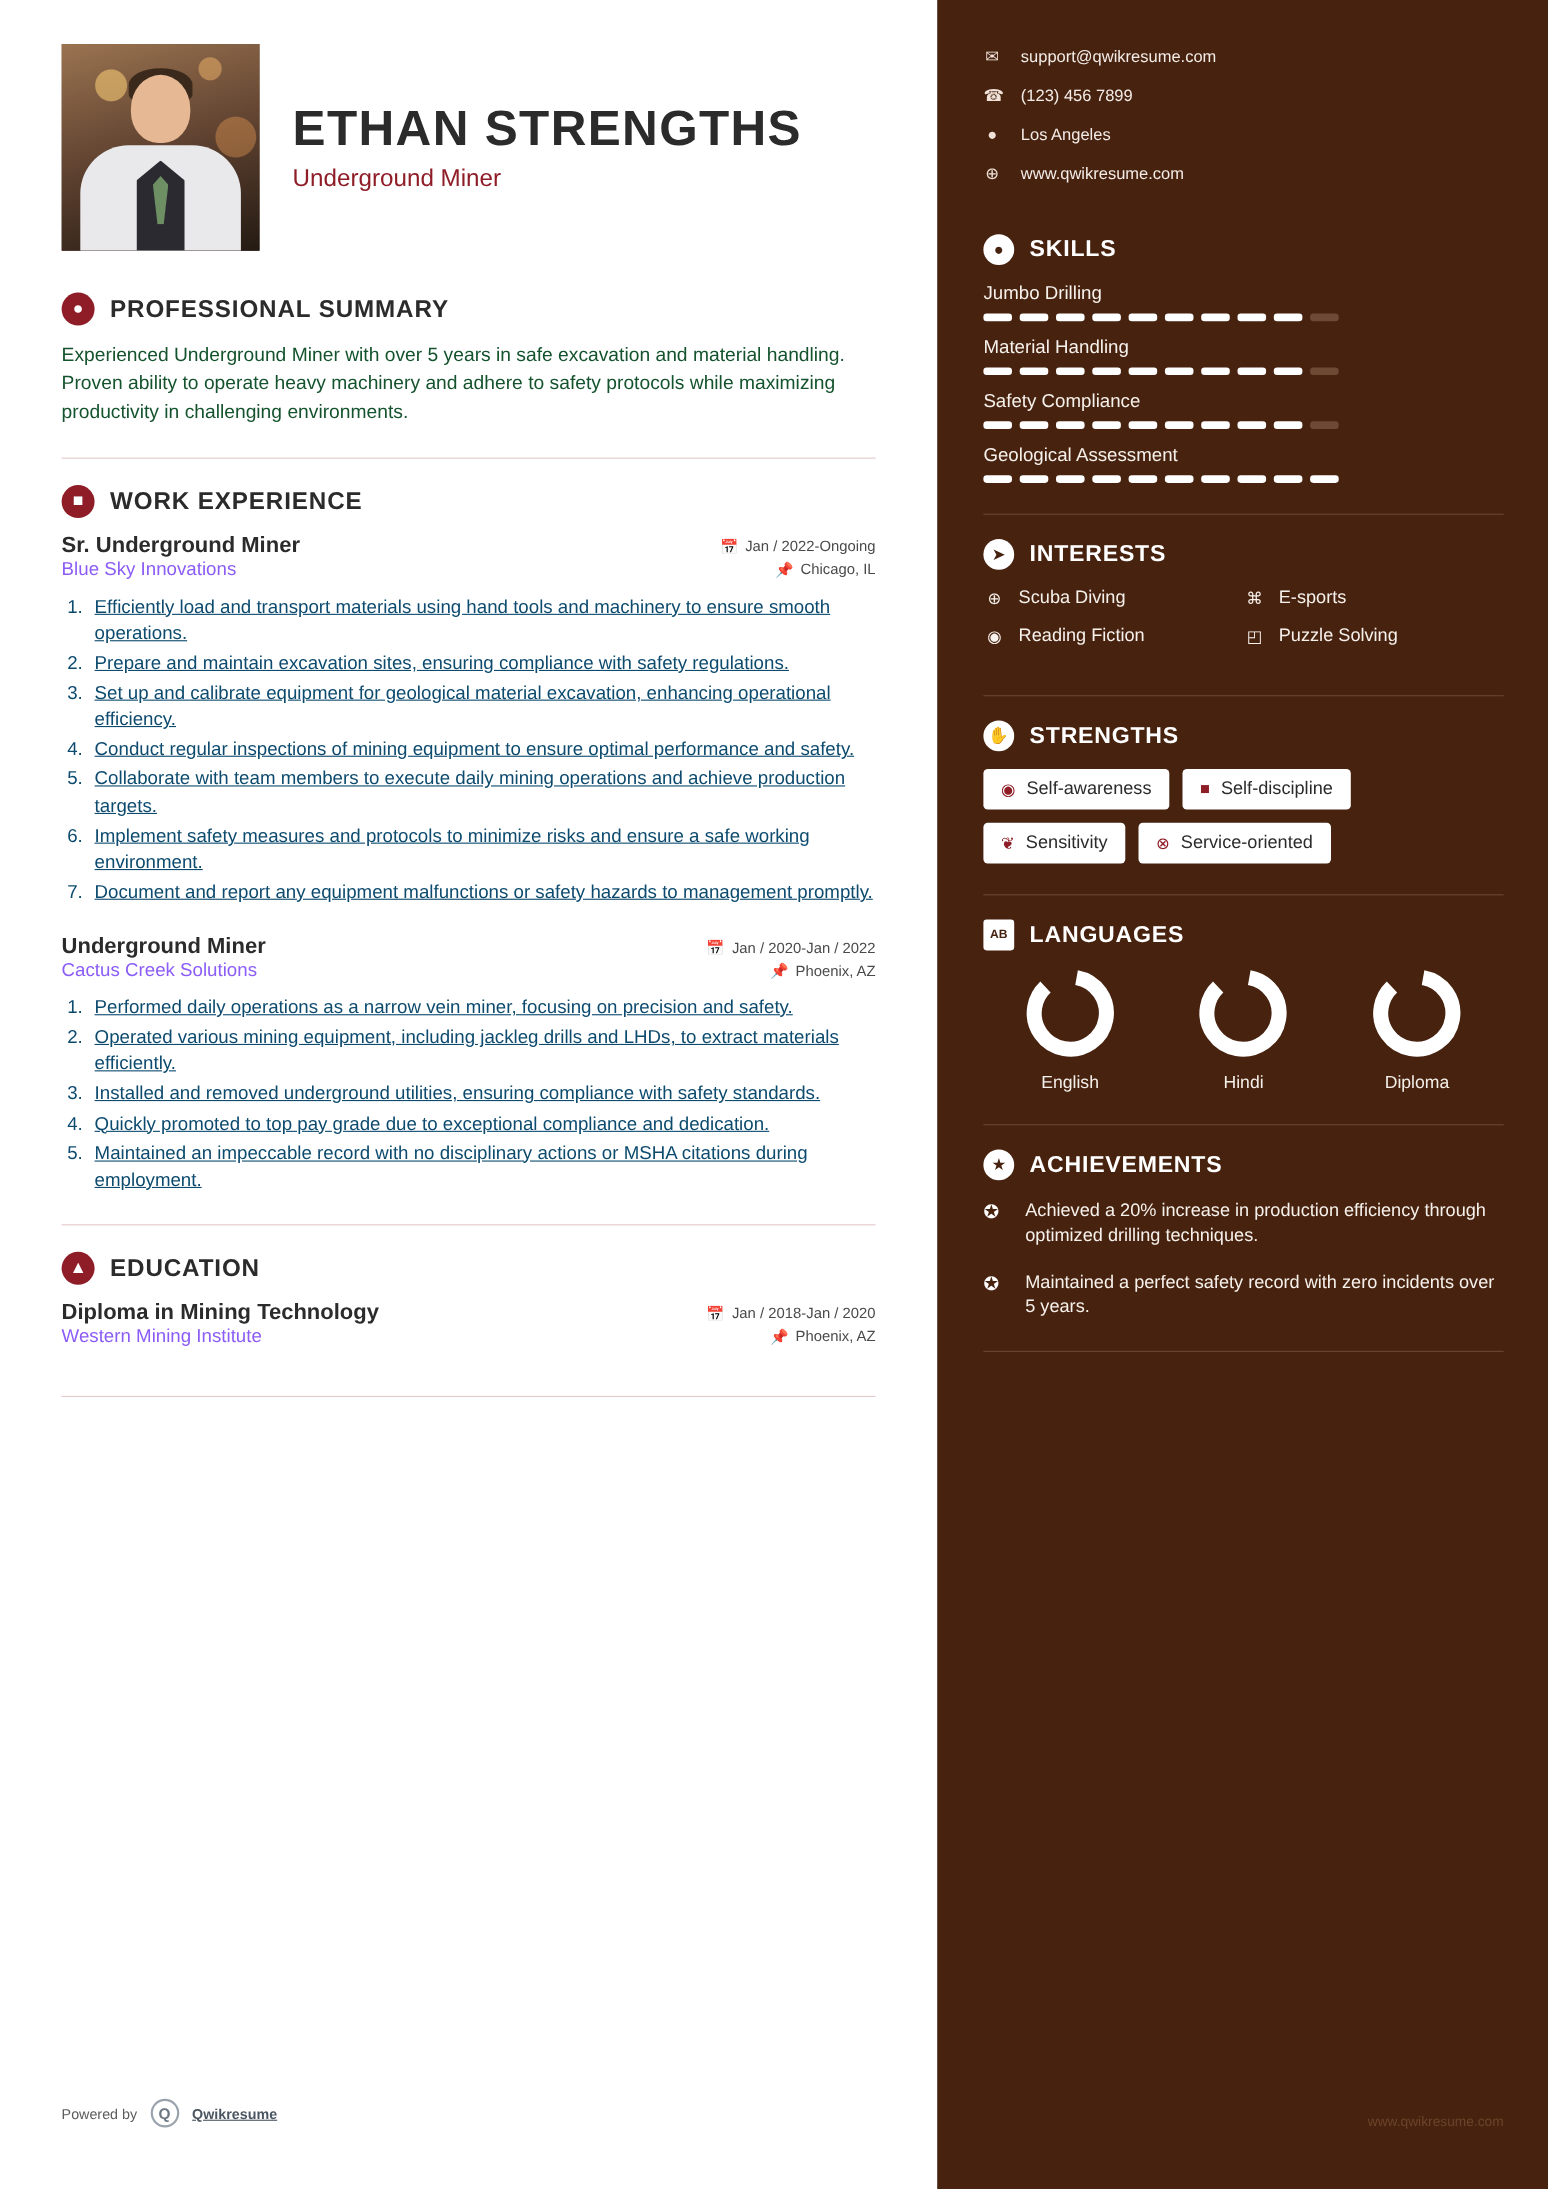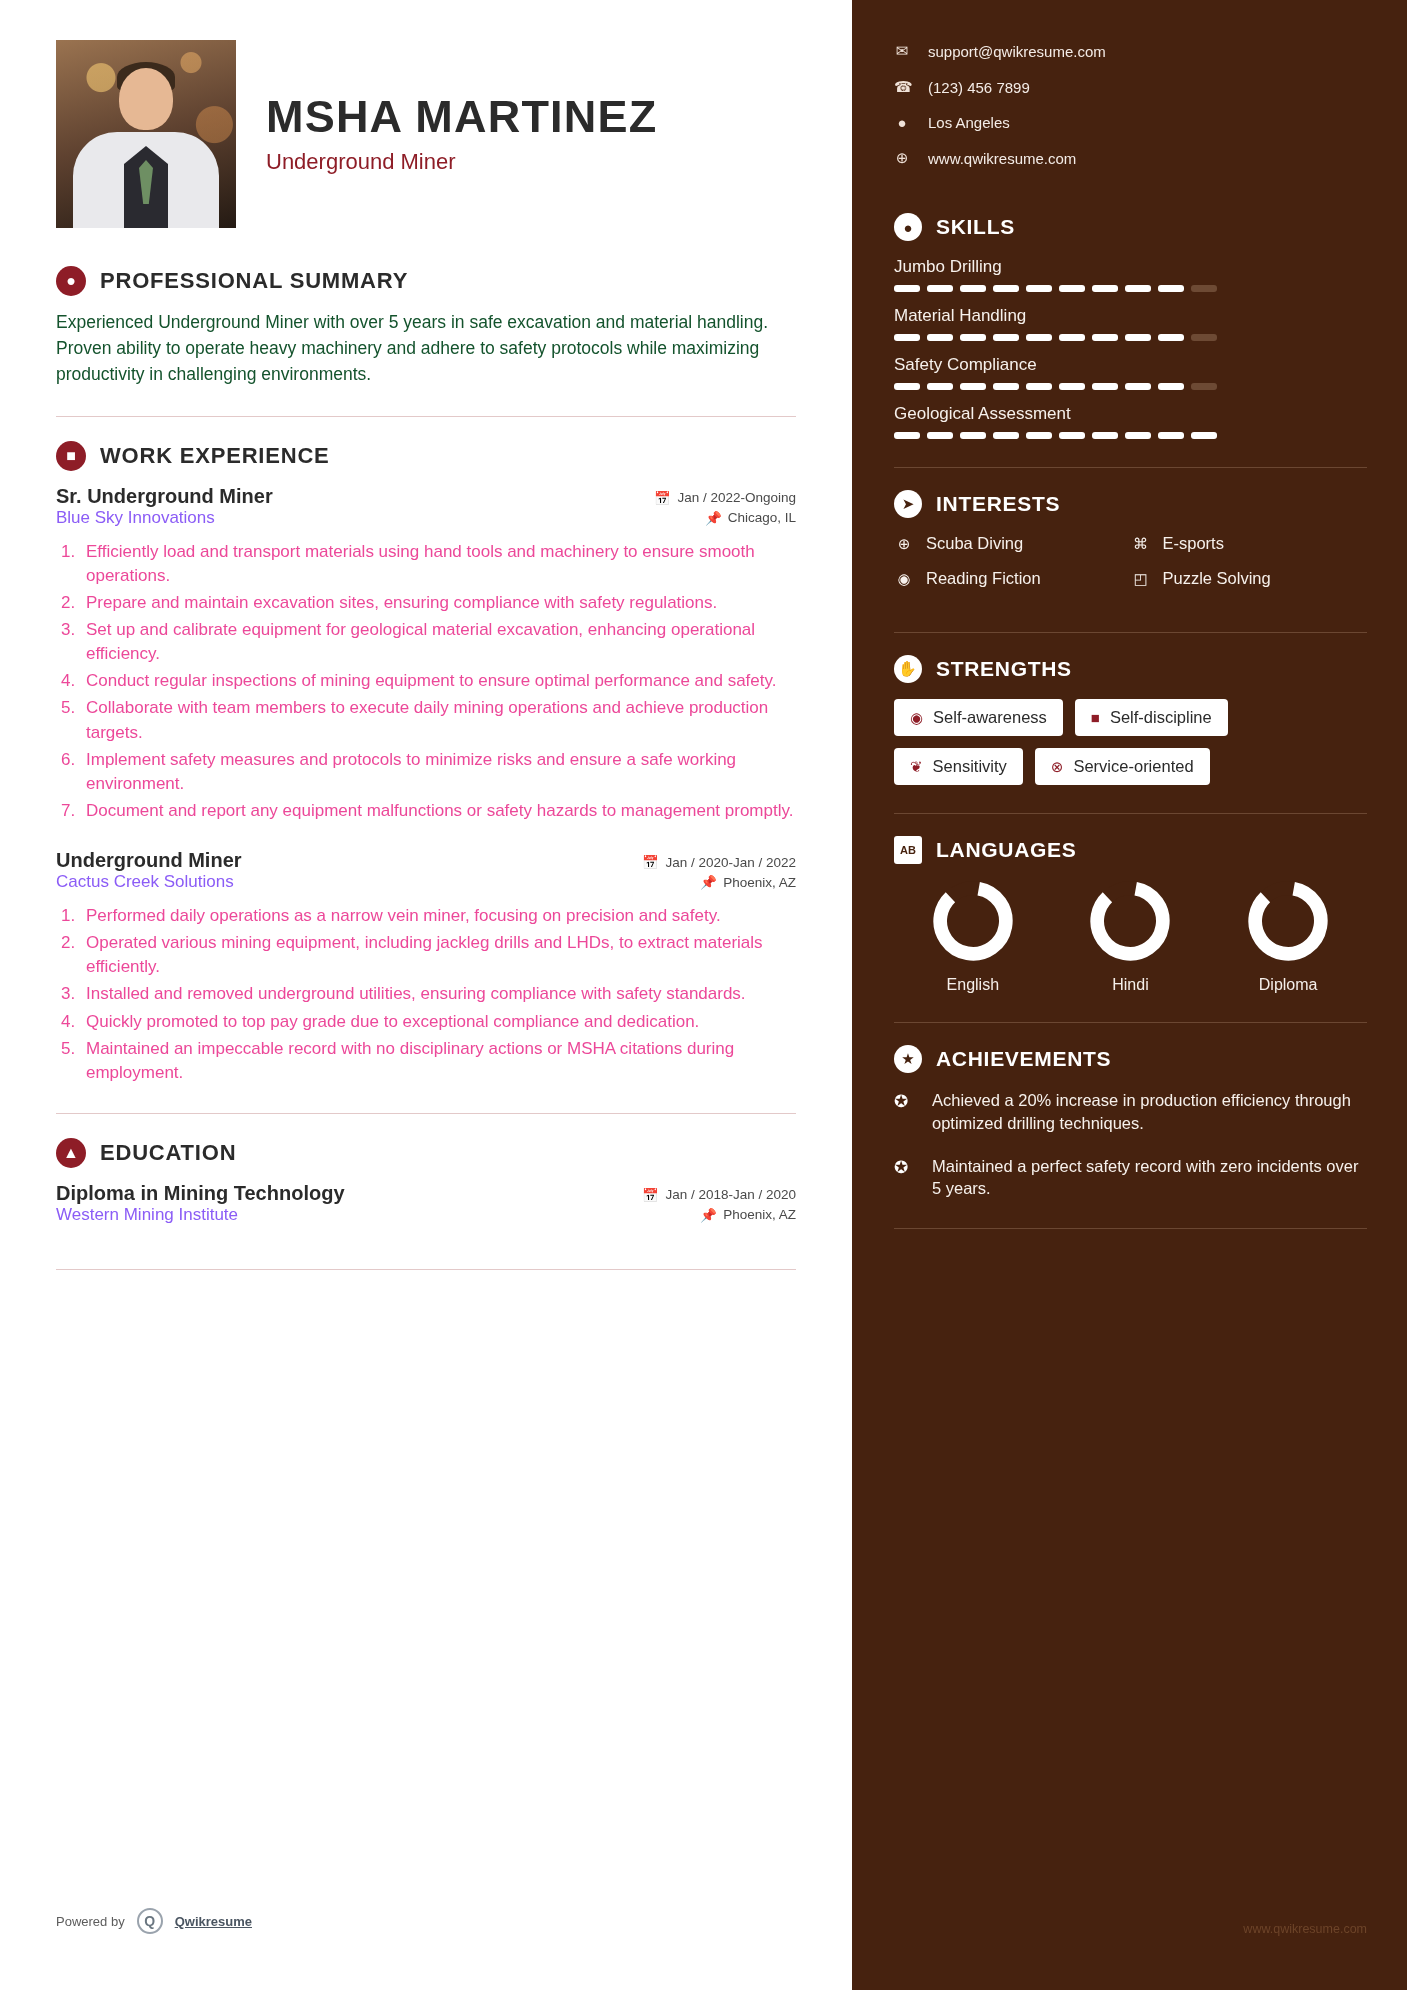--- a/index.html
+++ b/index.html
@@ -149,23 +149,24 @@
     font-size: 17px;
     color: #8b5cf6;
   }
   ol.bullets {
     margin: 12px 0 0 24px;
     padding: 0;
   }
   ol.bullets li {
     font-size: 17px;
     line-height: 1.42;
-    color: #ec4899;
+    color: #0c4a6e;
     margin-bottom: 3px;
     padding-left: 6px;
+    text-decoration: underline;
   }
   .job-block { margin-bottom: 26px; }
   .edu-desc {
     font-size: 17px;
     line-height: 1.45;
     color: #333;
     margin-top: 10px;
   }
   .footer {
     position: absolute;
@@ -333,21 +334,21 @@
     <div class="header">
       <div class="photo">
         <div class="bg-blur"></div>
         <div class="person-body"></div>
         <div class="person-shirt"></div>
         <div class="person-tie"></div>
         <div class="person-hair"></div>
         <div class="person-head"></div>
       </div>
       <div>
-        <div class="name">MSHA MARTINEZ</div>
+        <div class="name">ETHAN STRENGTHS</div>
         <div class="job-title">Underground Miner</div>
       </div>
     </div>
 
     <div>
       <div class="sec-head">
         <span class="sec-ico">●</span>
         <span class="sec-title">PROFESSIONAL SUMMARY</span>
       </div>
       <div class="summary-text">Experienced Underground Miner with over 5 years in safe excavation and material handling. Proven ability to operate heavy machinery and adhere to safety protocols while maximizing productivity in challenging environments.</div>

